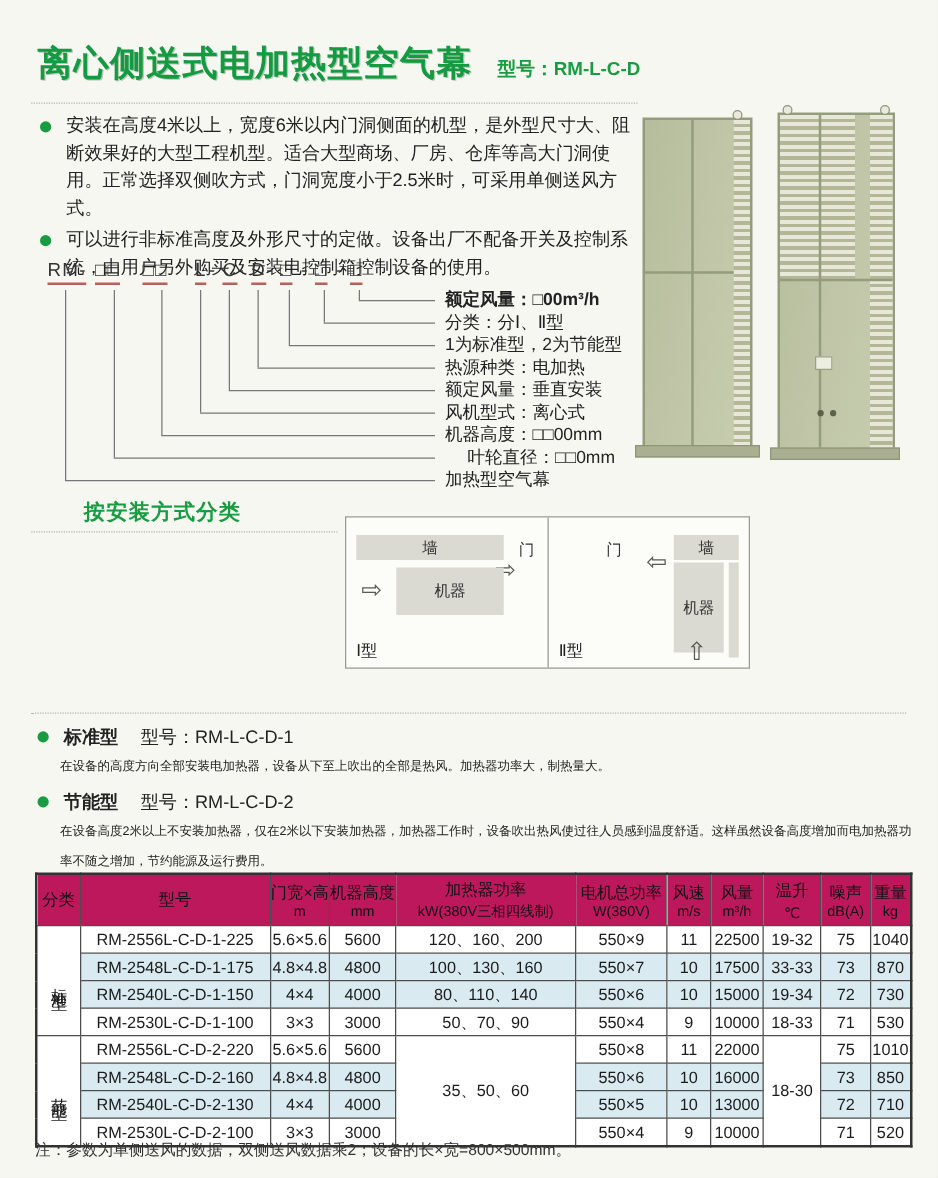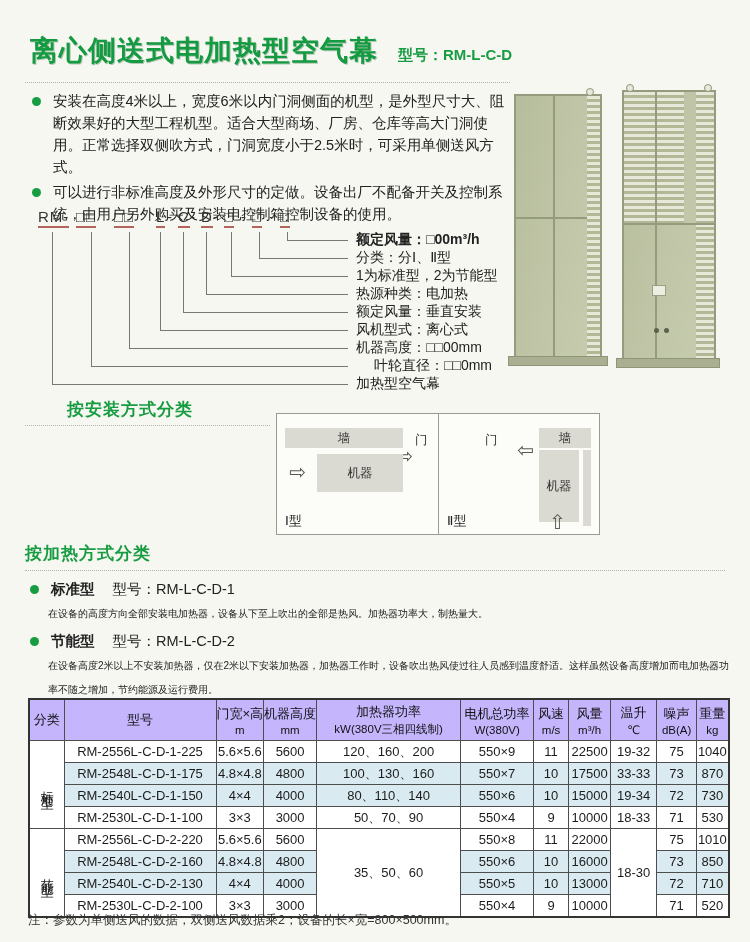--- a/index.html
+++ b/index.html
@@ -55,21 +55,21 @@
   .heating{position:absolute;left:28px;top:578px;width:700px;}
   .h-item-head{display:flex;align-items:center;margin-top:2px;}
   .h-item-head .dot{margin-top:0;}
   .h-type{font-size:14.5px;font-weight:bold;color:#222;margin-right:18px;}
   .h-model{font-size:14.5px;color:#222;text-align:center;}
   .h-desc{margin:3px 0 6px 20px;font-size:10px;line-height:24px;color:#222;width:684px;}
 
   
   table.spec{position:absolute;left:28px;top:698px;border-collapse:collapse;table-layout:fixed;background:#fff;border:2px solid #333;}
   table.spec th,table.spec td{border:1px solid #4d4d4d;text-align:center;padding:0;overflow:hidden;white-space:nowrap;}
-  table.spec th{background:#c4b5fd;height:40px;font-weight:normal;color:#111;}
+  table.spec th{background:#be185d;height:40px;font-weight:normal;color:#111;}
   table.spec th .l1{font-size:13px;}
   table.spec th .l2{font-size:11.5px;margin-top:1px;}
   table.spec td{height:21px;font-size:13px;color:#1c1c1c;}
   tr.alt td{background:#d9eaf0;}
   td.white-cell{background:#fff !important;}
   .vert{writing-mode:vertical-rl;text-orientation:upright;letter-spacing:3px;font-size:13px;}
 
   .note{position:absolute;left:28px;top:912px;font-size:12.5px;color:#333;}
 </style>
 </head>
@@ -180,21 +180,20 @@
 
     <div class="diag-text" style="left:208px;top:18px;">门</div>
     <div class="arrow" style="left:240px;top:26px;">⇦</div>
     <div class="gray-block" style="left:262px;top:14px;width:52px;height:20px;">墙</div>
     <div class="gray-block" style="left:306px;top:36px;width:8px;height:76px;"></div>
     <div class="gray-block" style="left:262px;top:36px;width:40px;height:72px;">机器</div>
     <div class="arrow" style="left:272px;top:98px;">⇧</div>
     <div class="type-label" style="left:170px;top:98px;">Ⅱ型</div>
   </div>
 
-  <div class="section-heading" style="left:25px;top:542px;">按加热方式分类</div>
   <div class="divider d-heating"></div>
 
   <div class="heating">
     <div class="h-item-head">
       <span class="dot"></span>
       <span class="h-type">标准型</span>
       <span class="h-model">型号：RM-L-C-D-1</span>
     </div>
     <p class="h-desc">在设备的高度方向全部安装电加热器，设备从下至上吹出的全部是热风。加热器功率大，制热量大。</p>
     <div class="h-item-head">

